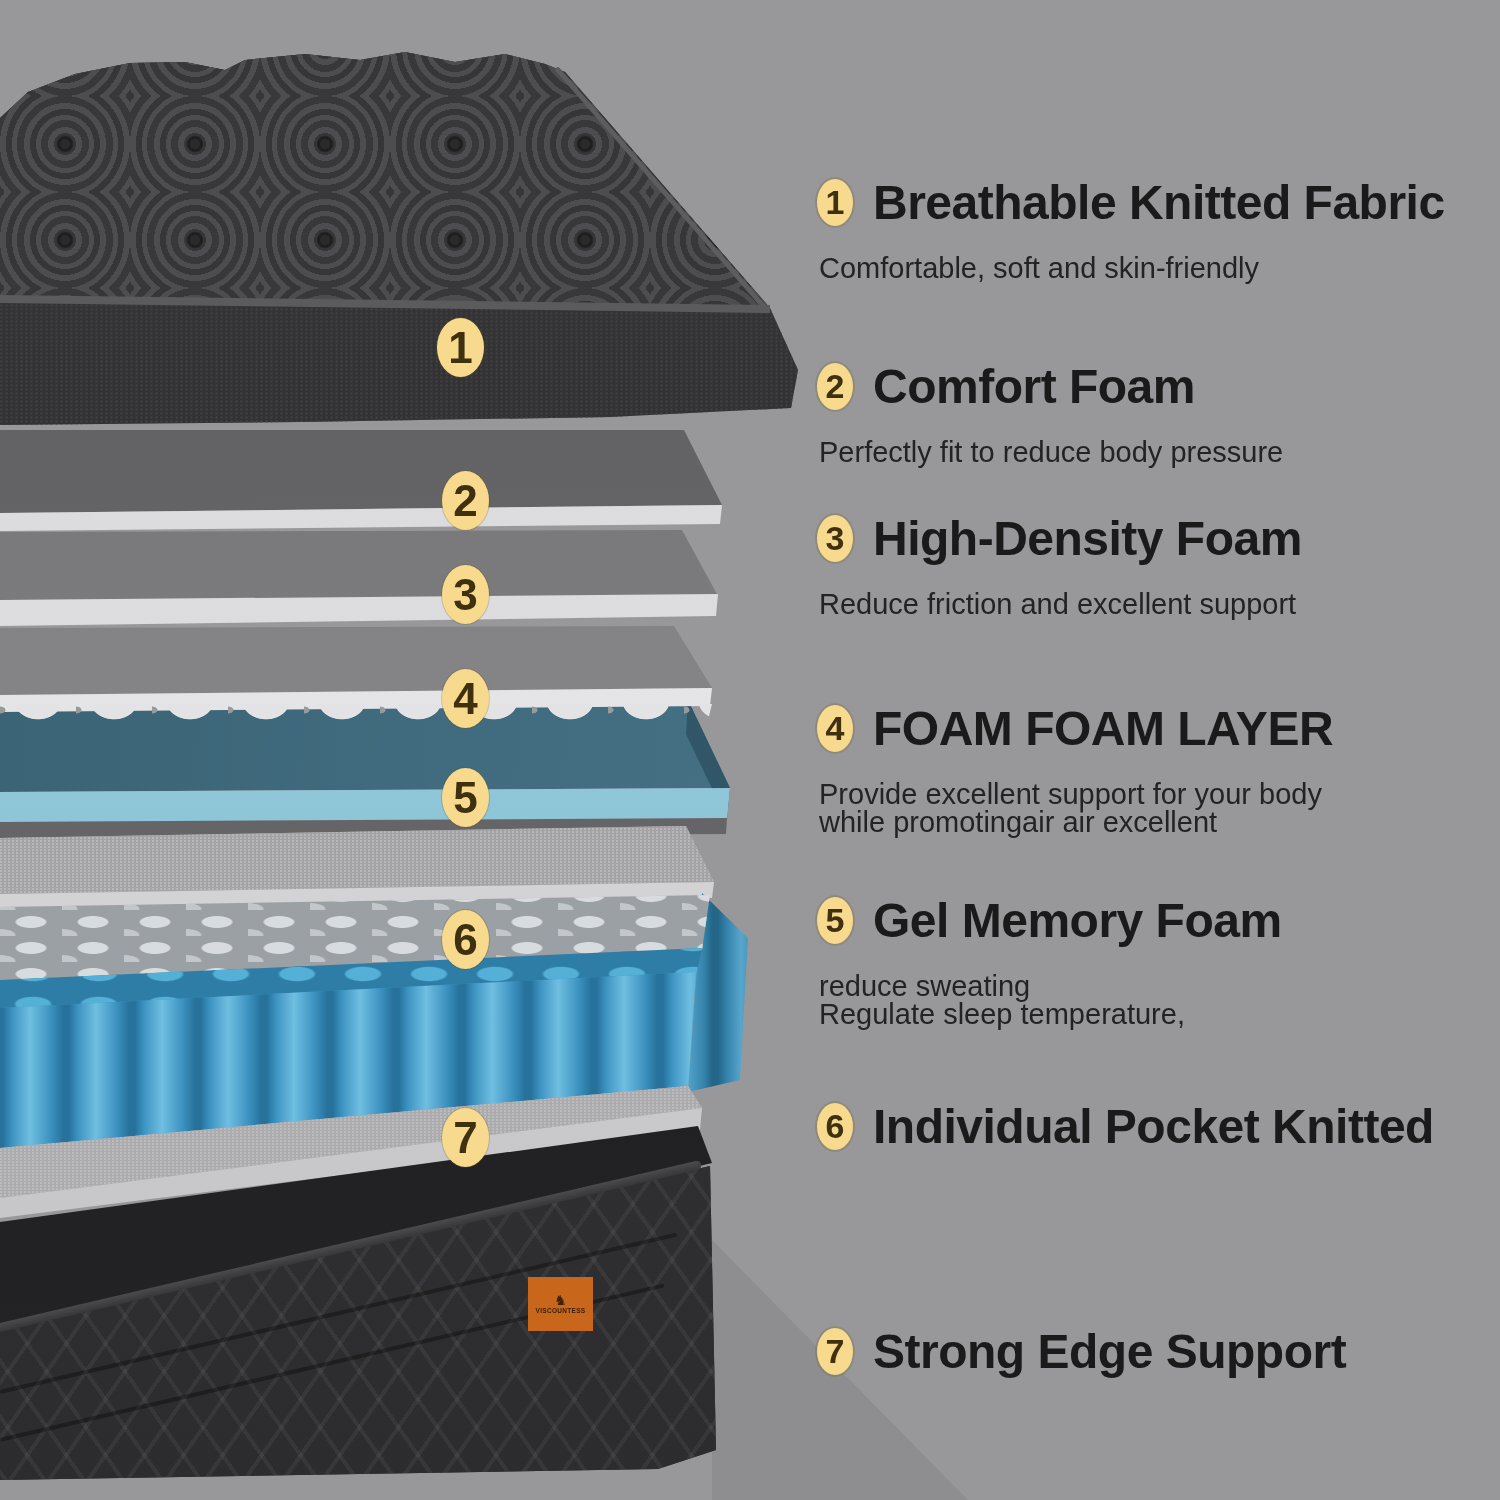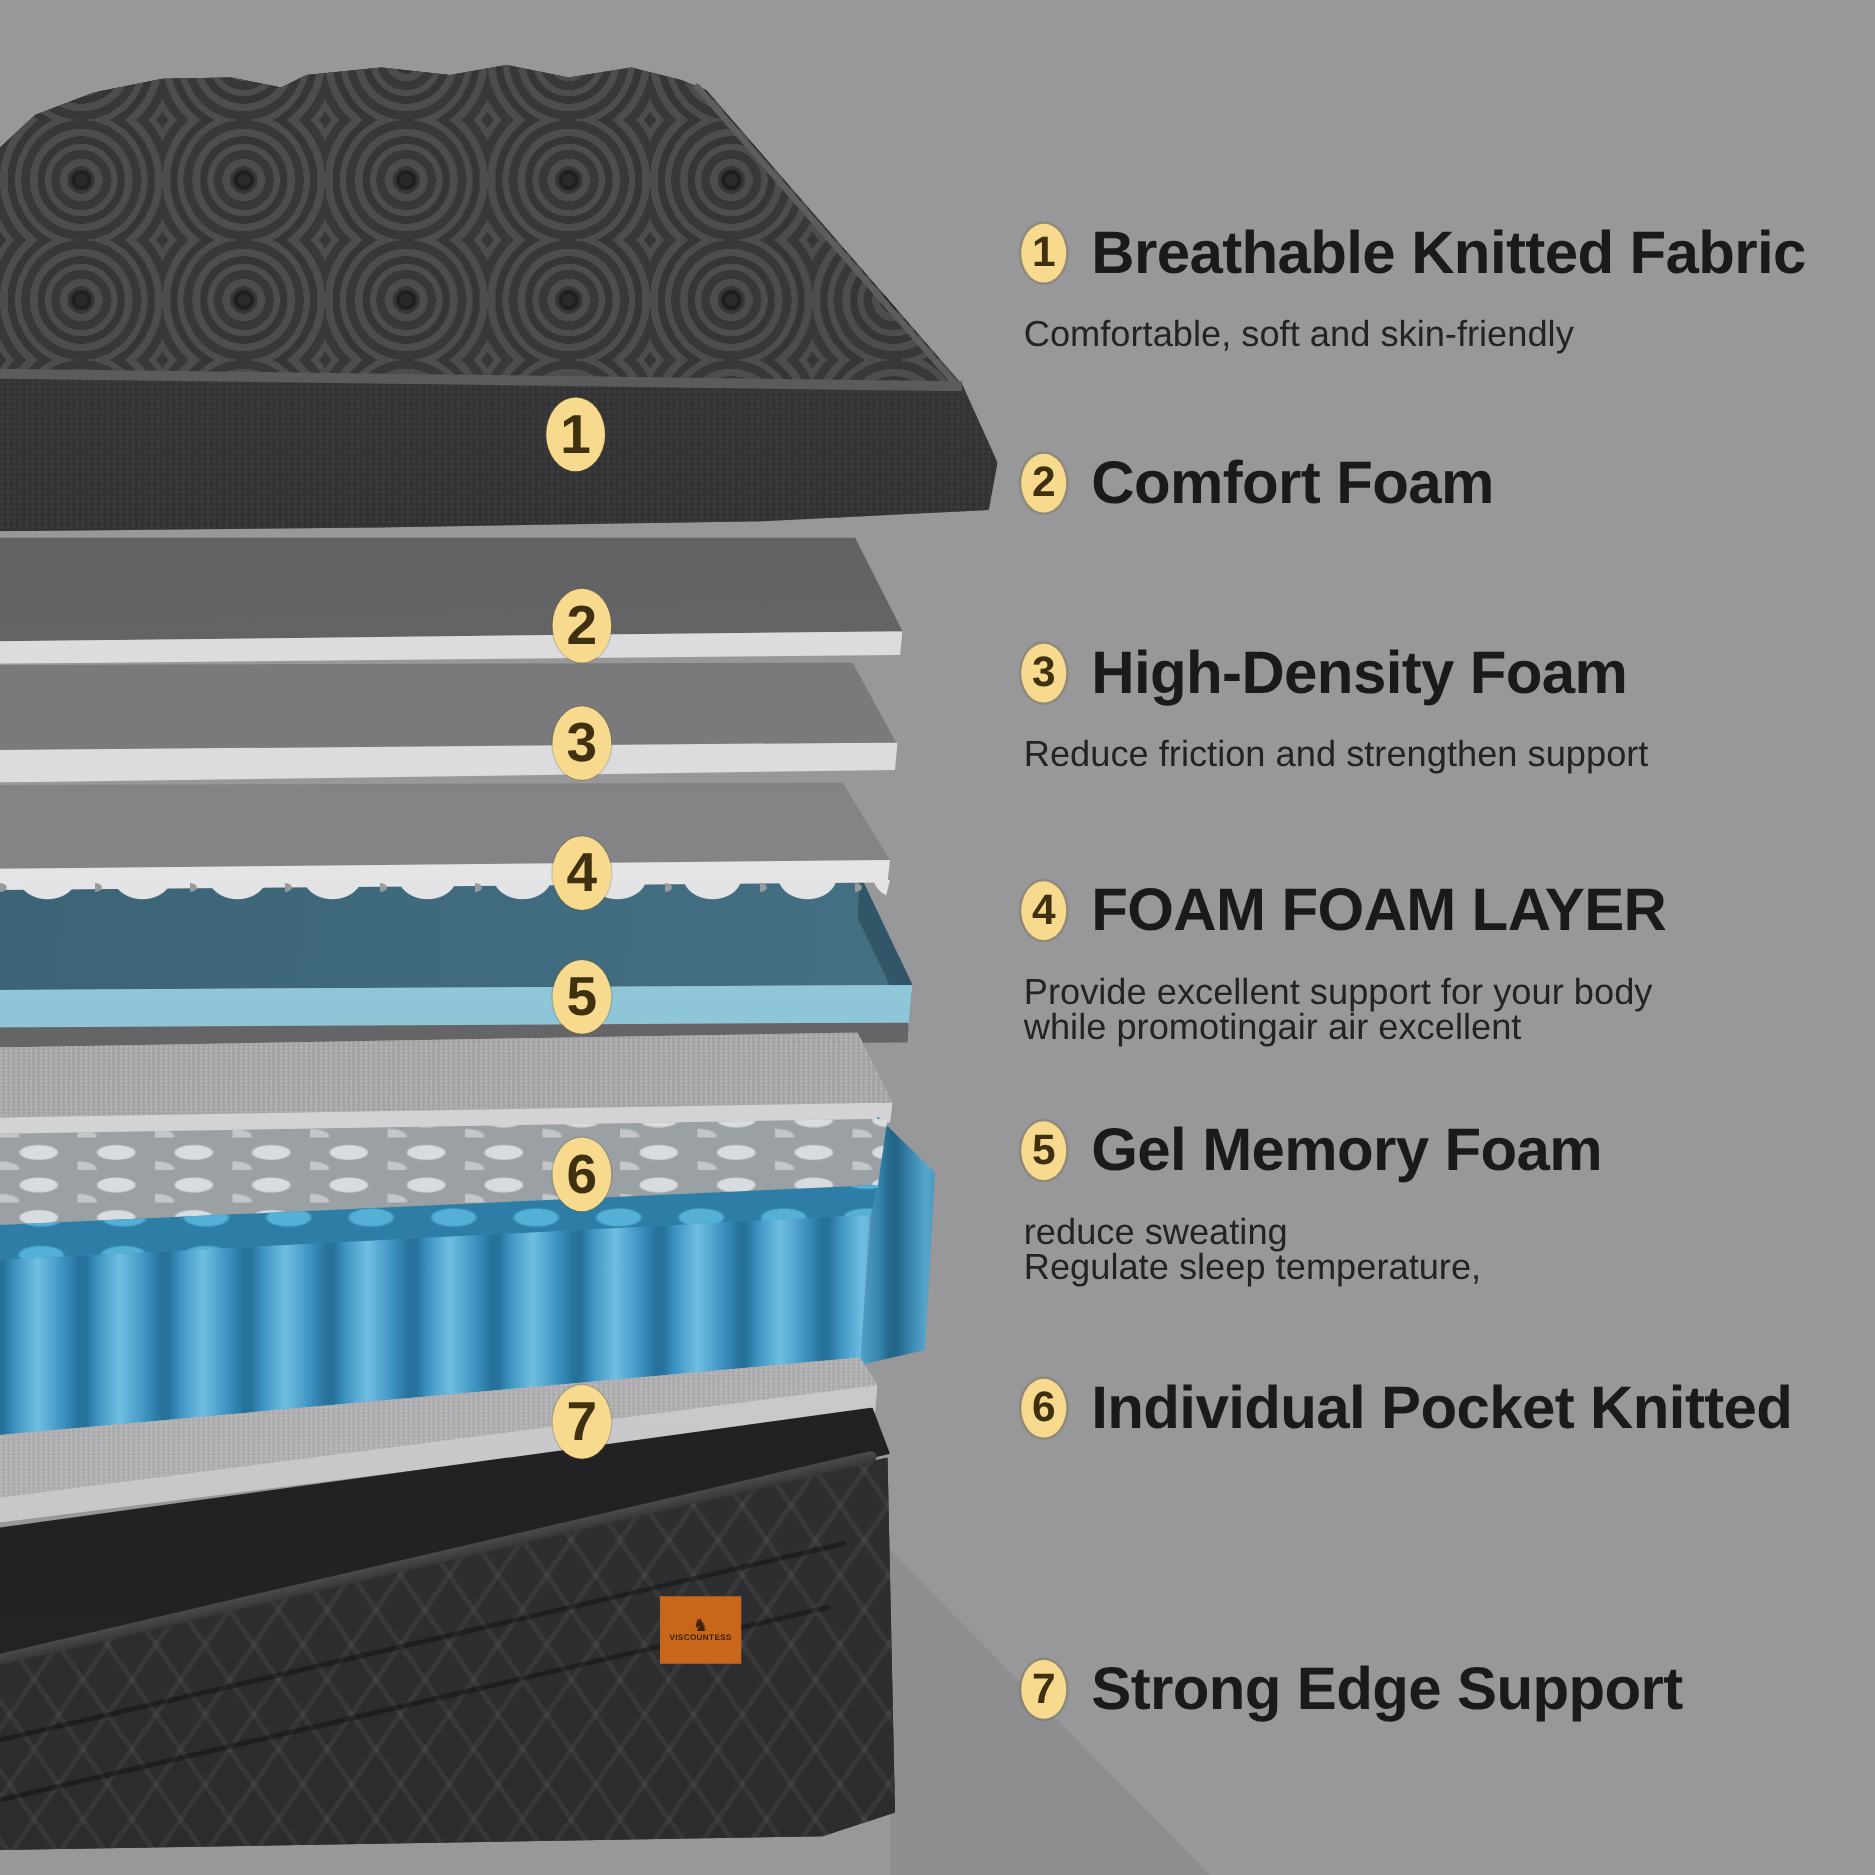--- a/index.html
+++ b/index.html
@@ -171,28 +171,31 @@
         </div>
         <div class="sec-desc">
           <div>Comfortable, soft and skin-friendly</div>
         </div>
       </div>
       <div class="section" style="top: 343px;">
         <div class="sec-head">
           <span class="sec-badge">2</span>
           <h2 class="sec-title">Comfort Foam</h2>
         </div>
+        <div class="sec-desc">
+          <div>Perfectly fit to reduce body pressure</div>
+        </div>
       </div>
       <div class="section" style="top: 495px;">
         <div class="sec-head">
           <span class="sec-badge">3</span>
           <h2 class="sec-title">High-Density Foam</h2>
         </div>
         <div class="sec-desc">
-          <div>Reduce friction and strengthen support</div>
+          <div>Reduce friction and excellent support</div>
         </div>
       </div>
       <div class="section" style="top: 685px;">
         <div class="sec-head">
           <span class="sec-badge">4</span>
           <h2 class="sec-title">FOAM FOAM LAYER</h2>
         </div>
         <div class="sec-desc">
           <div>Provide excellent support for your body</div>
           <div>while promotingair air excellent</div>

